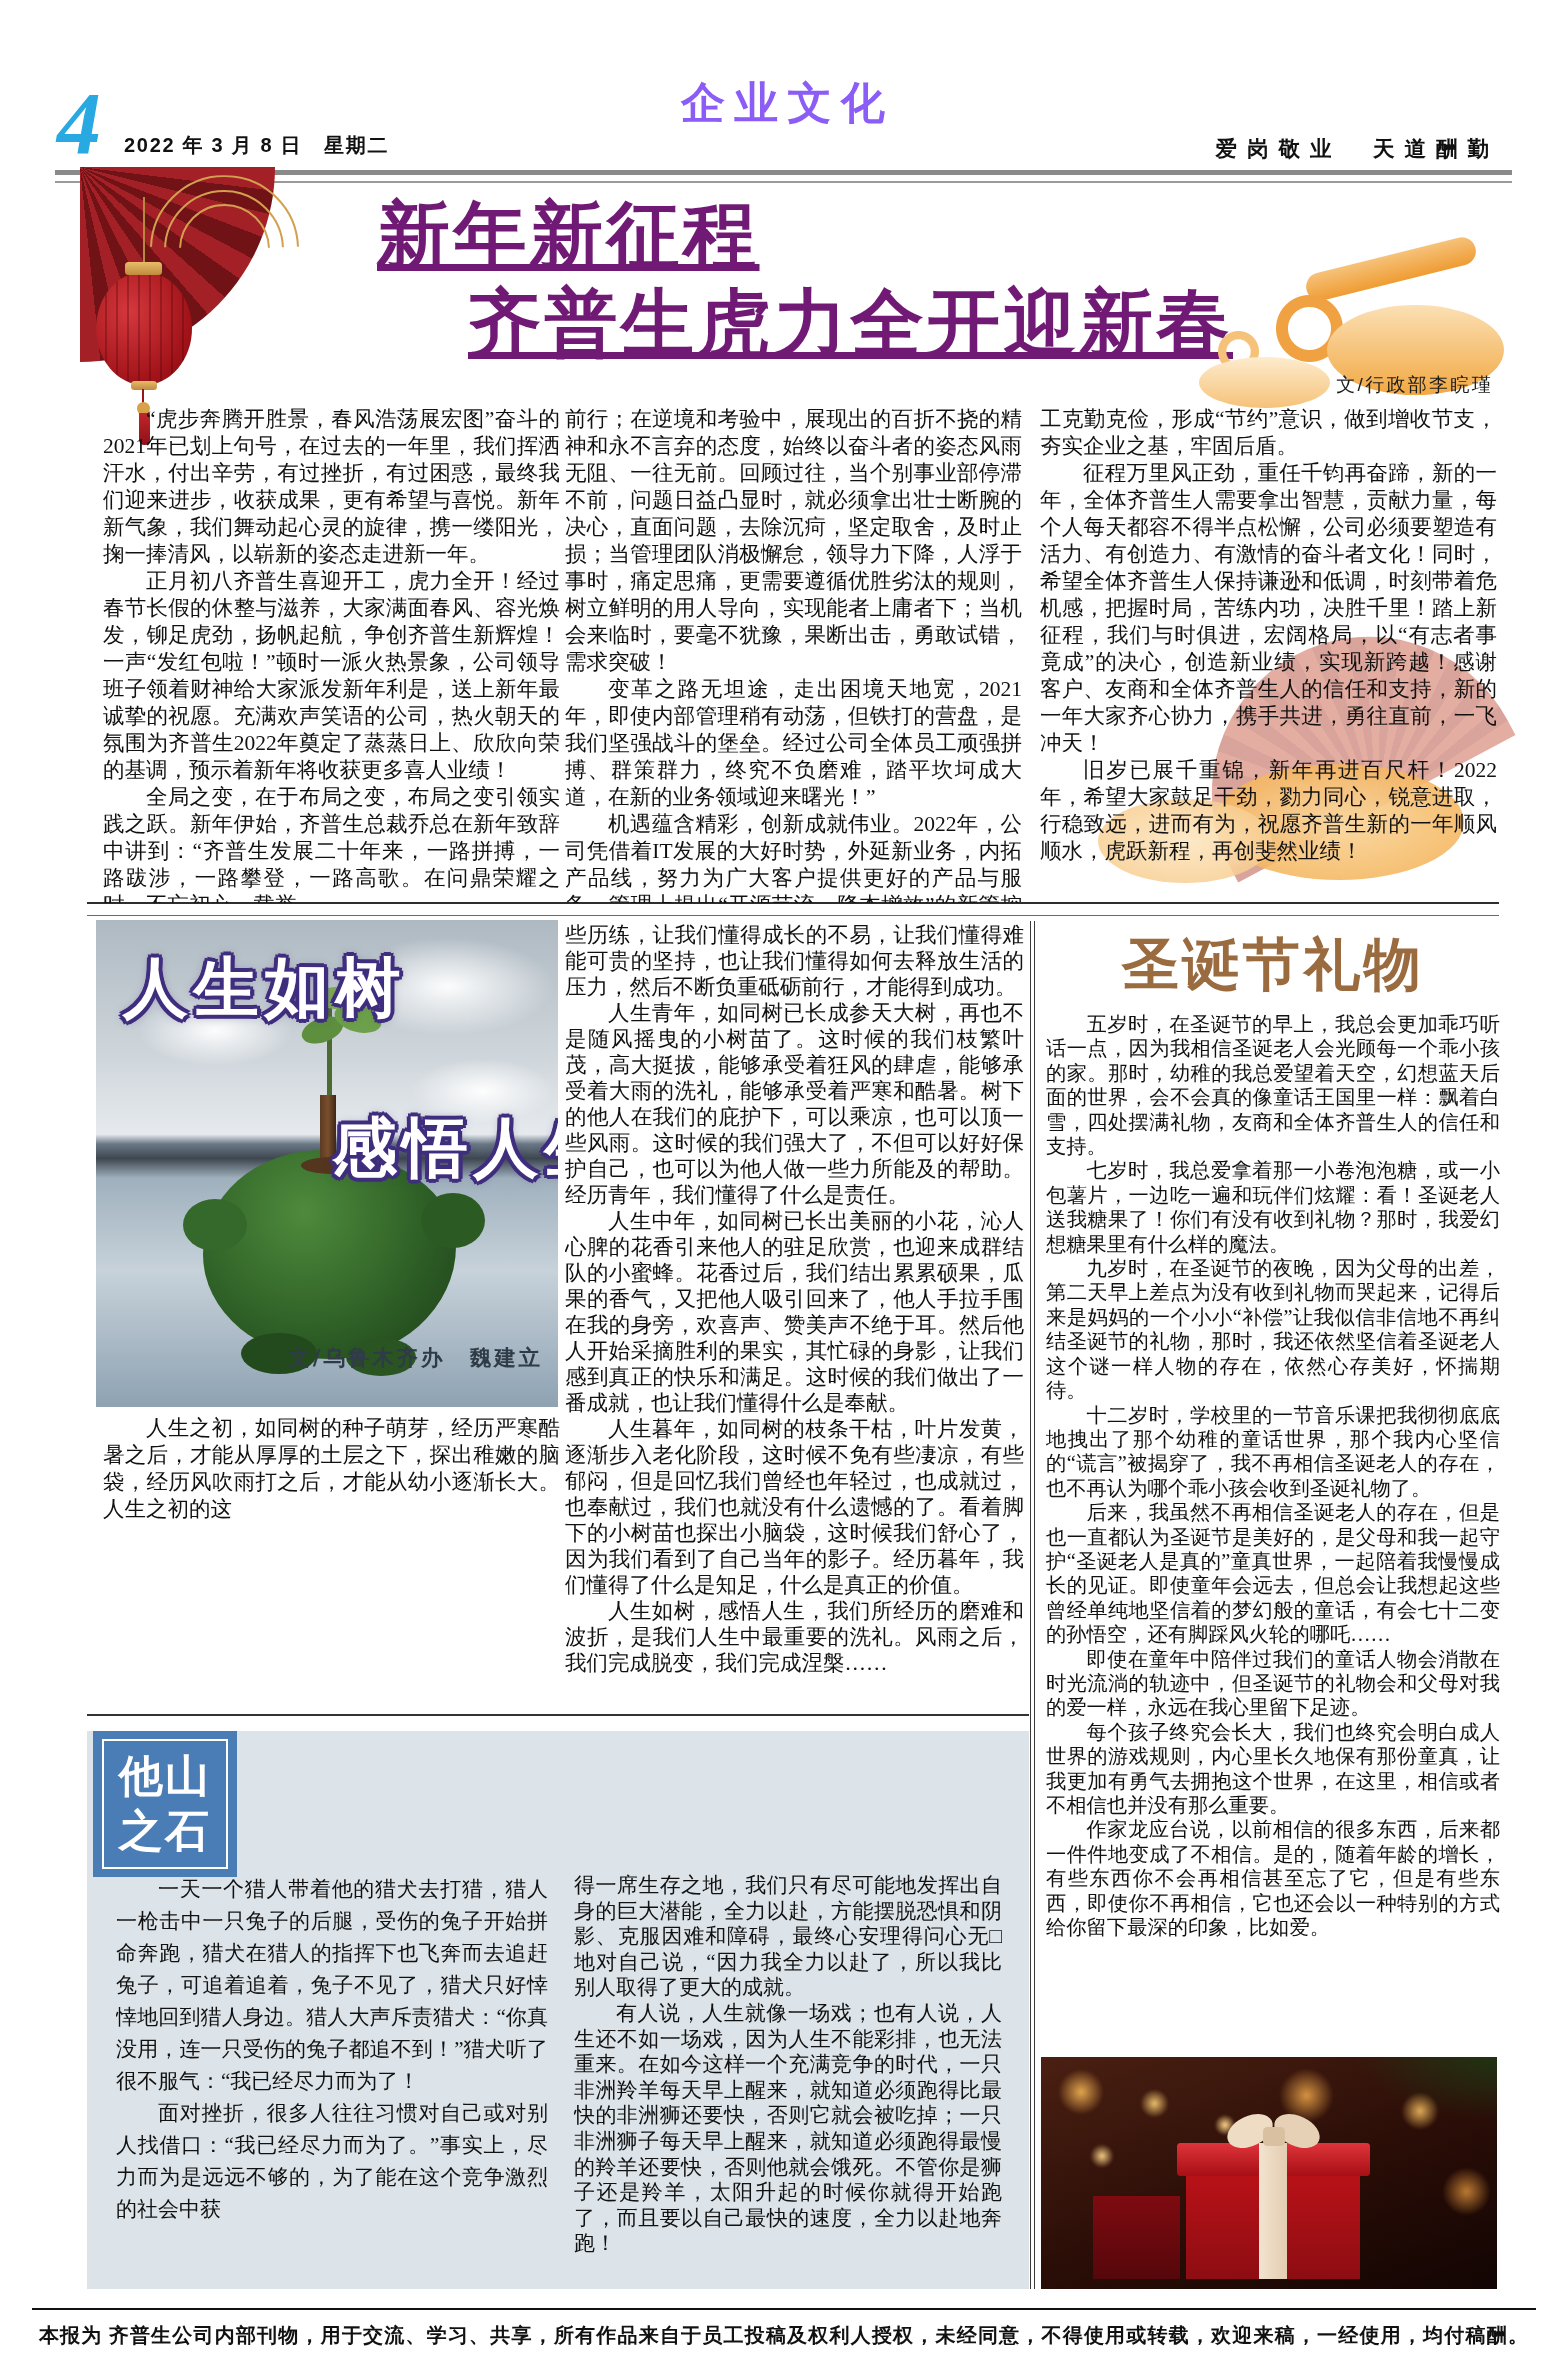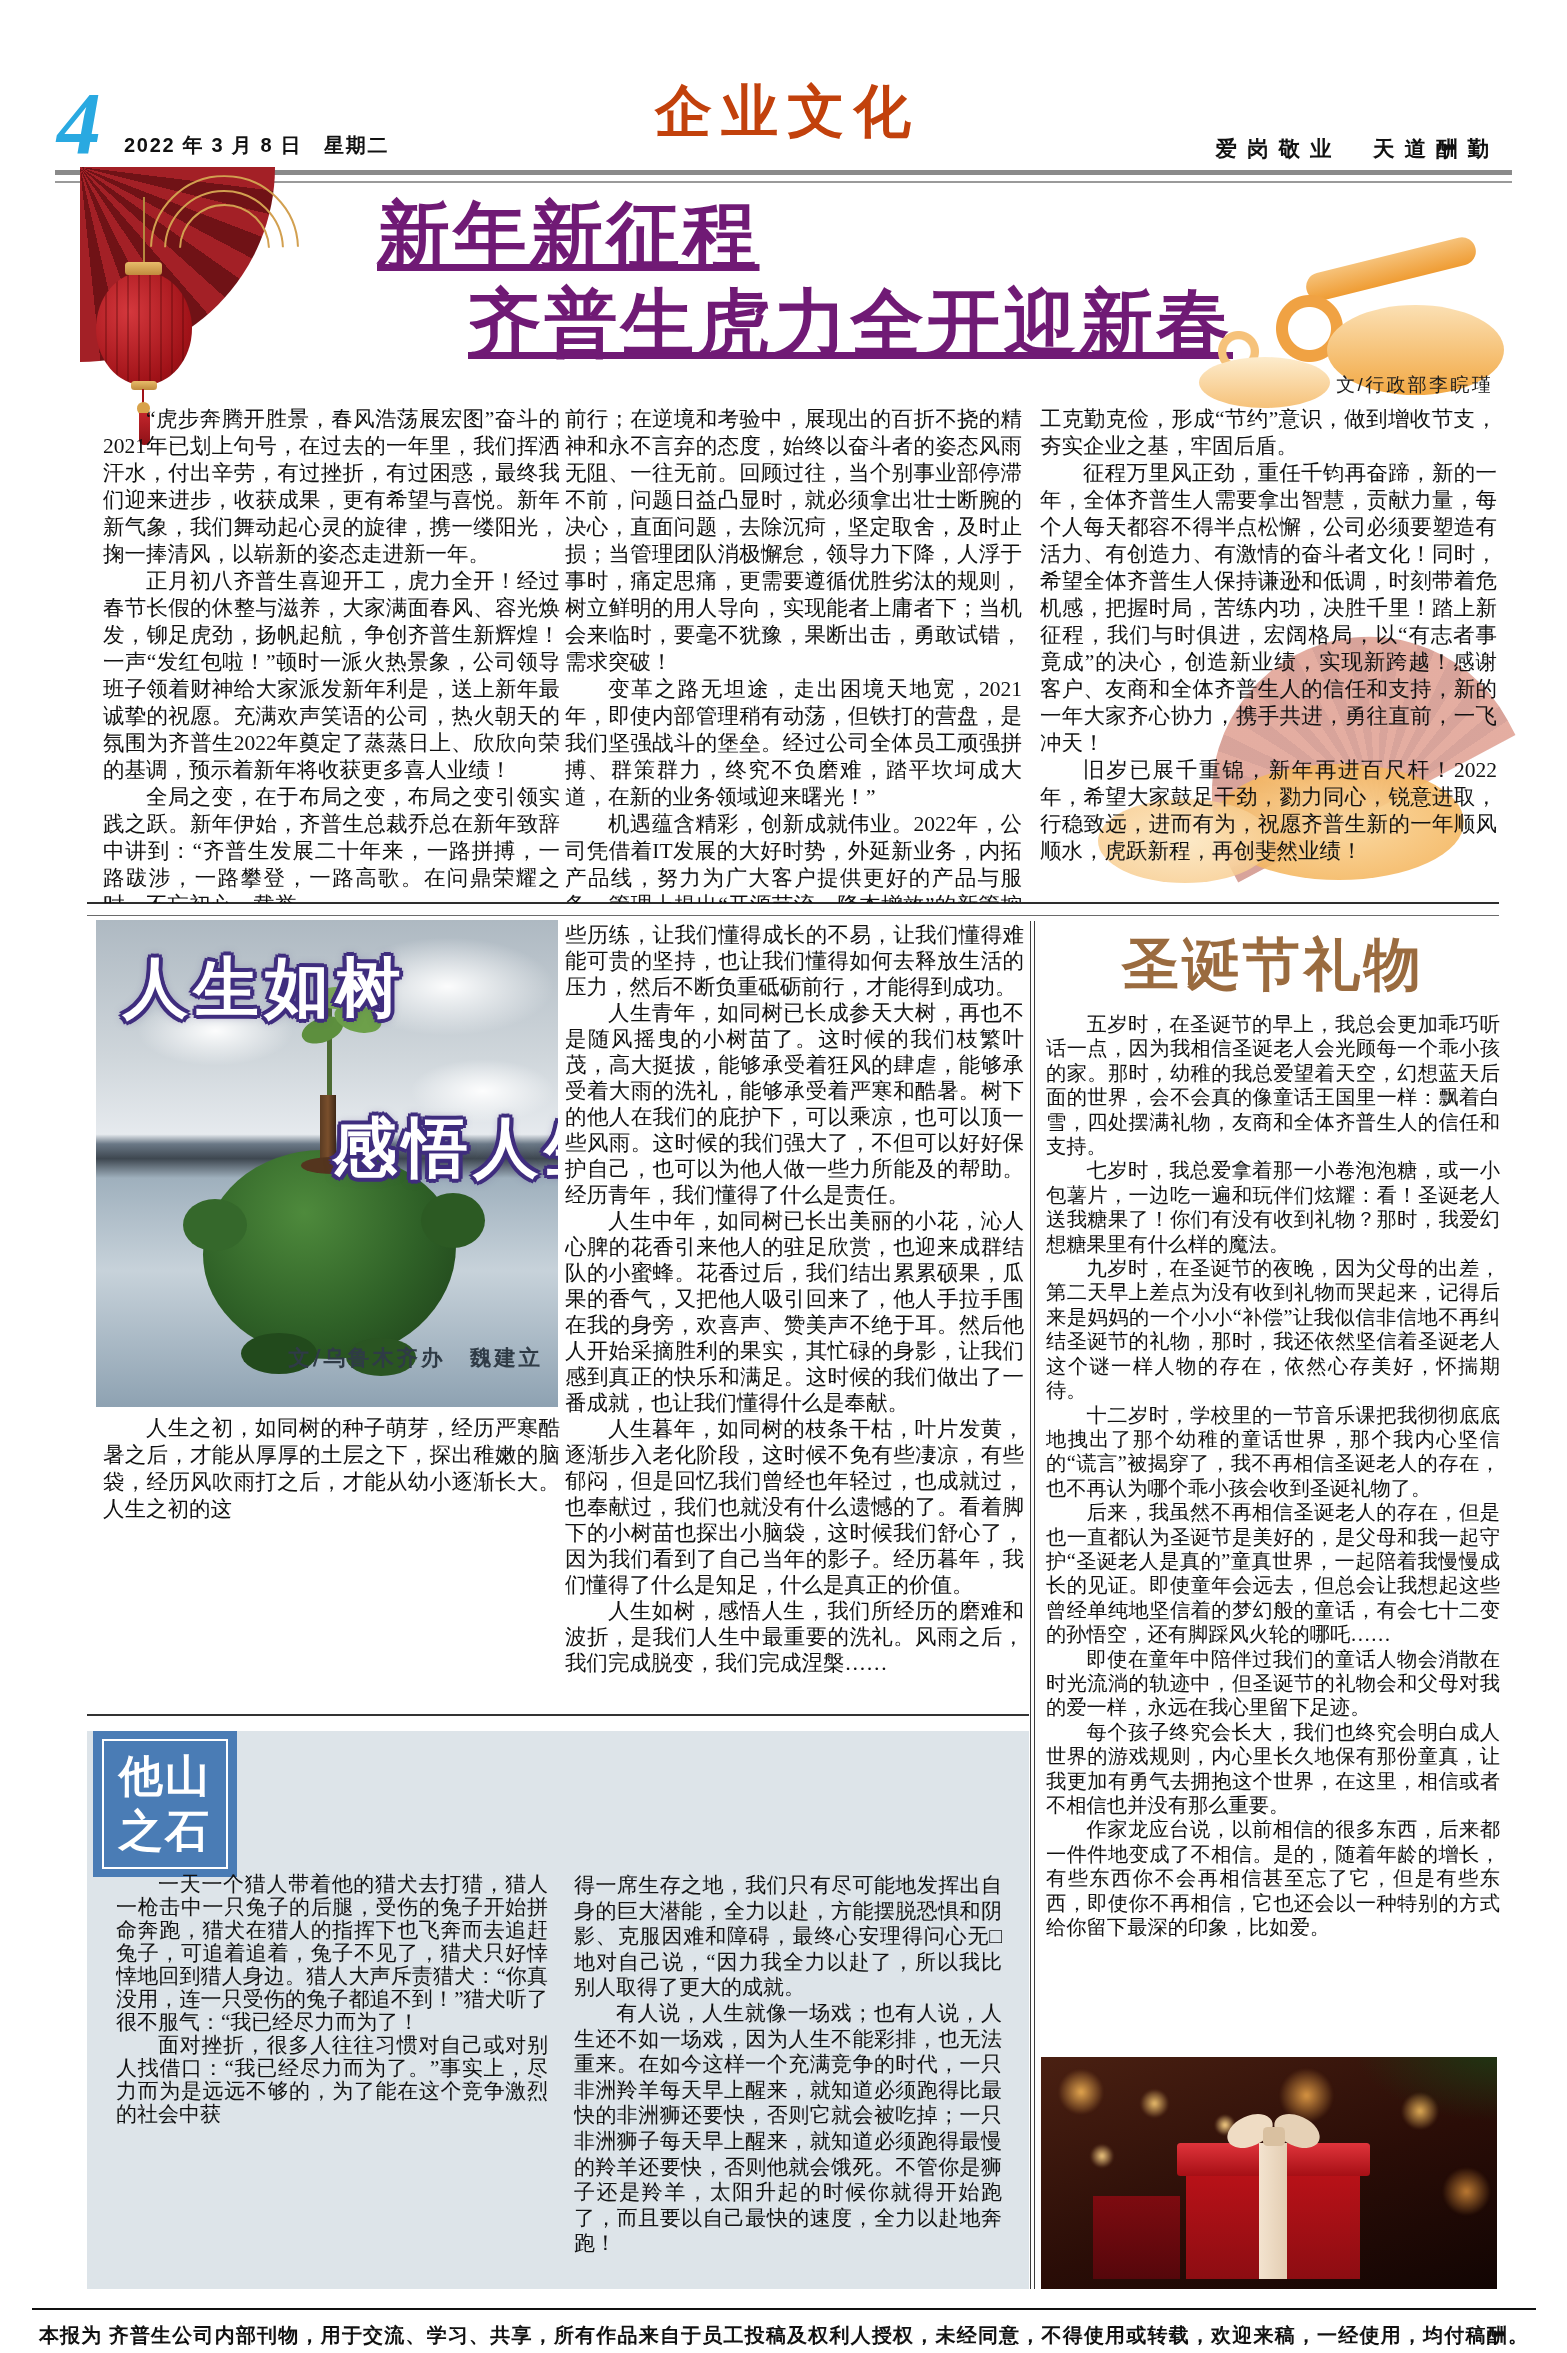--- a/index.html
+++ b/index.html
@@ -5,22 +5,22 @@
   html,body{margin:0;padding:0;background:#fff;}
   #page{position:relative;width:1568px;height:2354px;background:#fff;overflow:hidden;
         font-family:"Liberation Serif","DejaVu Serif",serif;color:#111;}
   .abs{position:absolute;}
 
   
   .page-num{left:57px;top:80px;font-size:88px;line-height:1;font-style:italic;font-weight:bold;
             color:#29a9e1;font-family:"Liberation Serif",serif;}
   .hdr-date{left:124px;top:132px;font-size:20px;font-weight:700;letter-spacing:1.7px;
             font-family:"Liberation Sans","DejaVu Sans",sans-serif;}
-  .masthead{left:0;right:0;top:74px;text-align:center;font-size:57px;font-weight:900;
-            letter-spacing:9.3px;color:#c2410c;padding-left:7px;}
+  .masthead{left:0;right:0;top:74px;text-align:center;font-size:44px;font-weight:900;
+            letter-spacing:9.3px;color:#8b5cf6;padding-left:7px;}
   .slogan{right:69px;top:134px;font-size:21.5px;font-weight:800;letter-spacing:10px;
           font-family:"Liberation Sans","DejaVu Sans",sans-serif;}
   .rule-thick{left:55px;width:1457px;top:170px;height:5.2px;background:#8a8a8a;}
   .rule-thin{left:55px;width:1457px;top:181px;height:1.7px;background:#9a9a9a;}
 
   
   .hl{font-weight:900;color:#701a75;letter-spacing:3.5px;line-height:1;white-space:nowrap;text-decoration:underline;}
   .hl1{left:377px;top:199px;font-size:73px;}
   .hl2{left:468px;top:287px;font-size:73px;}
   .lead-byline{left:1197px;top:372px;width:296px;text-align:right;font-size:19px;color:#1c1c1c;
@@ -141,21 +141,21 @@
   .gift2{left:52px;top:139px;width:87px;height:83px;background:linear-gradient(#7e0b10,#55070b);}
 
   
   .stone-box{left:87px;top:1731px;width:942px;height:558px;background:#dde4e9;z-index:2;}
   .badge{left:93px;top:1731px;width:144px;height:146px;background:#4a7cb5;z-index:3;}
   .badge-inner{position:absolute;left:9.3px;top:8.1px;right:9.3px;bottom:8.1px;border:2.3px solid #fff;
       display:flex;flex-direction:column;align-items:center;justify-content:center;
       color:#fff;font-size:44px;font-weight:700;line-height:1.25;letter-spacing:2.3px;}
   .stone-title{left:273px;top:1749px;width:720px;text-align:center;font-size:56px;font-weight:900;
       color:#000;letter-spacing:2.3px;z-index:3;white-space:nowrap;}
-  #stone-c1{left:116px;top:1873px;width:432px;height:407px;font-size:21px;line-height:23px;z-index:3;}
+  #stone-c1{left:116px;top:1873px;width:432px;height:407px;font-size:21px;line-height:32px;z-index:3;}
   #stone-c2{left:574px;top:1873px;width:428px;height:407px;font-size:21px;line-height:25.6px;z-index:3;}
 
   
   .foot-rule{left:32px;top:2308px;width:1504px;height:1.7px;background:#111;}
   .foot-text{left:0;right:0;top:2322px;text-align:center;font-size:20px;font-weight:700;letter-spacing:1.2px;}
 </style>
 </head>
 <body>
 
 <div id="page">

